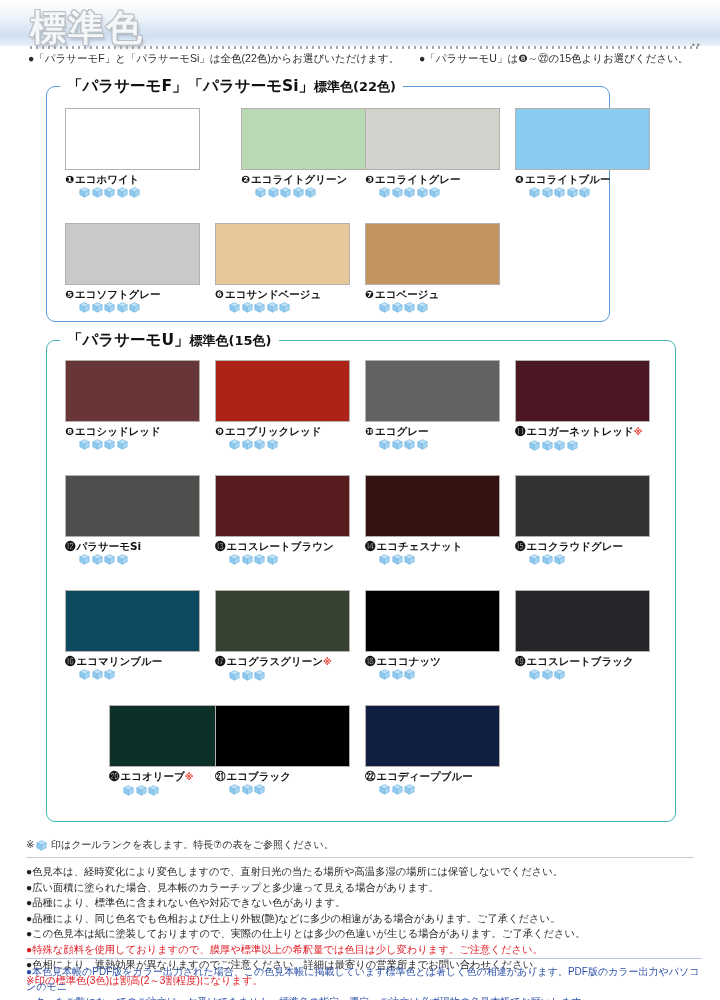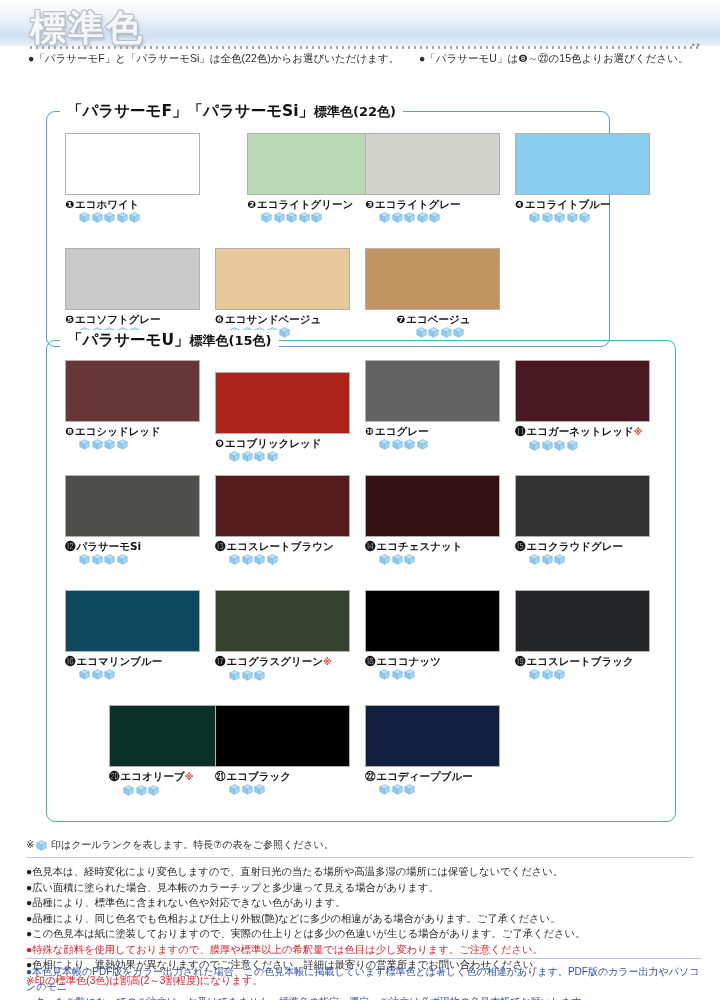--- a/index.html
+++ b/index.html
@@ -96,21 +96,21 @@
 <div class="page-title">標準色</div>
 <div class="dot-rule"></div>
 <div class="side-dots">••</div>
 
 <div class="intro">
   <span>●「パラサーモF」と「パラサーモSi」は全色(22色)からお選びいただけます。</span>
   <span class="sep"></span>
   <span>●「パラサーモU」は❽～㉒の15色よりお選びください。</span>
 </div>
 
-<div class="section" id="sec1" style="left:46px;top:76px;width:564px;height:246px;margin-top:25px;">
+<div class="section" id="sec1" style="left:46px;top:76px;width:564px;height:246px;">
   <div class="sec-box"></div>
   <div class="sec-title">
     <span>「パラサーモF」「パラサーモSi」</span><span class="small">標準色(22色)</span>
   </div>
   <div class="grid" id="grid1">
       <div class="cell" style="left: 19px; top: 32px;">
         <div class="chip" title="エコホワイト" style="background: rgb(255, 255, 255);"></div>
         <div class="cap"><span style="font-size: 10.5px; margin-right: 1px;">❶</span><span>エコホワイト</span></div>
         <div class="cubes"><span class="cube"><svg width="11" height="11" viewBox="0 0 11 11">
               <polygon points="5.5,0.6 10.2,2.9 5.5,5.2 0.8,2.9" fill="#bfe2f7" stroke="#6fb4e0" stroke-width=".6"></polygon>
@@ -127,21 +127,21 @@
             </svg></span><span class="cube"><svg width="11" height="11" viewBox="0 0 11 11">
               <polygon points="5.5,0.6 10.2,2.9 5.5,5.2 0.8,2.9" fill="#bfe2f7" stroke="#6fb4e0" stroke-width=".6"></polygon>
               <polygon points="0.8,2.9 5.5,5.2 5.5,10.2 0.8,7.8" fill="#8fc9ee" stroke="#6fb4e0" stroke-width=".6"></polygon>
               <polygon points="10.2,2.9 10.2,7.8 5.5,10.2 5.5,5.2" fill="#a8d6f2" stroke="#6fb4e0" stroke-width=".6"></polygon>
             </svg></span><span class="cube"><svg width="11" height="11" viewBox="0 0 11 11">
               <polygon points="5.5,0.6 10.2,2.9 5.5,5.2 0.8,2.9" fill="#bfe2f7" stroke="#6fb4e0" stroke-width=".6"></polygon>
               <polygon points="0.8,2.9 5.5,5.2 5.5,10.2 0.8,7.8" fill="#8fc9ee" stroke="#6fb4e0" stroke-width=".6"></polygon>
               <polygon points="10.2,2.9 10.2,7.8 5.5,10.2 5.5,5.2" fill="#a8d6f2" stroke="#6fb4e0" stroke-width=".6"></polygon>
             </svg></span></div>
       </div>
-      <div class="cell" style="left: 169px; top: 32px; padding-left: 32px;">
+      <div class="cell" style="left: 163px; top: 32px; padding-left: 32px;">
         <div class="chip" title="エコライトグリーン" style="background: rgb(185, 216, 180);"></div>
         <div class="cap"><span style="font-size: 10.5px; margin-right: 1px;">❷</span><span>エコライトグリーン</span></div>
         <div class="cubes"><span class="cube"><svg width="11" height="11" viewBox="0 0 11 11">
               <polygon points="5.5,0.6 10.2,2.9 5.5,5.2 0.8,2.9" fill="#bfe2f7" stroke="#6fb4e0" stroke-width=".6"></polygon>
               <polygon points="0.8,2.9 5.5,5.2 5.5,10.2 0.8,7.8" fill="#8fc9ee" stroke="#6fb4e0" stroke-width=".6"></polygon>
               <polygon points="10.2,2.9 10.2,7.8 5.5,10.2 5.5,5.2" fill="#a8d6f2" stroke="#6fb4e0" stroke-width=".6"></polygon>
             </svg></span><span class="cube"><svg width="11" height="11" viewBox="0 0 11 11">
               <polygon points="5.5,0.6 10.2,2.9 5.5,5.2 0.8,2.9" fill="#bfe2f7" stroke="#6fb4e0" stroke-width=".6"></polygon>
               <polygon points="0.8,2.9 5.5,5.2 5.5,10.2 0.8,7.8" fill="#8fc9ee" stroke="#6fb4e0" stroke-width=".6"></polygon>
               <polygon points="10.2,2.9 10.2,7.8 5.5,10.2 5.5,5.2" fill="#a8d6f2" stroke="#6fb4e0" stroke-width=".6"></polygon>
@@ -252,21 +252,21 @@
             </svg></span><span class="cube"><svg width="11" height="11" viewBox="0 0 11 11">
               <polygon points="5.5,0.6 10.2,2.9 5.5,5.2 0.8,2.9" fill="#bfe2f7" stroke="#6fb4e0" stroke-width=".6"></polygon>
               <polygon points="0.8,2.9 5.5,5.2 5.5,10.2 0.8,7.8" fill="#8fc9ee" stroke="#6fb4e0" stroke-width=".6"></polygon>
               <polygon points="10.2,2.9 10.2,7.8 5.5,10.2 5.5,5.2" fill="#a8d6f2" stroke="#6fb4e0" stroke-width=".6"></polygon>
             </svg></span><span class="cube"><svg width="11" height="11" viewBox="0 0 11 11">
               <polygon points="5.5,0.6 10.2,2.9 5.5,5.2 0.8,2.9" fill="#bfe2f7" stroke="#6fb4e0" stroke-width=".6"></polygon>
               <polygon points="0.8,2.9 5.5,5.2 5.5,10.2 0.8,7.8" fill="#8fc9ee" stroke="#6fb4e0" stroke-width=".6"></polygon>
               <polygon points="10.2,2.9 10.2,7.8 5.5,10.2 5.5,5.2" fill="#a8d6f2" stroke="#6fb4e0" stroke-width=".6"></polygon>
             </svg></span></div>
       </div>
-      <div class="cell" style="left: 319px; top: 147px; text-align: center;">
+      <div class="cell" style="left: 319px; top: 147px;">
         <div class="chip" title="エコベージュ" style="background: rgb(194, 148, 95);"></div>
         <div class="cap"><span style="font-size: 10.5px; margin-right: 1px;">❼</span><span>エコベージュ</span></div>
         <div class="cubes"><span class="cube"><svg width="11" height="11" viewBox="0 0 11 11">
               <polygon points="5.5,0.6 10.2,2.9 5.5,5.2 0.8,2.9" fill="#bfe2f7" stroke="#6fb4e0" stroke-width=".6"></polygon>
               <polygon points="0.8,2.9 5.5,5.2 5.5,10.2 0.8,7.8" fill="#8fc9ee" stroke="#6fb4e0" stroke-width=".6"></polygon>
               <polygon points="10.2,2.9 10.2,7.8 5.5,10.2 5.5,5.2" fill="#a8d6f2" stroke="#6fb4e0" stroke-width=".6"></polygon>
             </svg></span><span class="cube"><svg width="11" height="11" viewBox="0 0 11 11">
               <polygon points="5.5,0.6 10.2,2.9 5.5,5.2 0.8,2.9" fill="#bfe2f7" stroke="#6fb4e0" stroke-width=".6"></polygon>
               <polygon points="0.8,2.9 5.5,5.2 5.5,10.2 0.8,7.8" fill="#8fc9ee" stroke="#6fb4e0" stroke-width=".6"></polygon>
               <polygon points="10.2,2.9 10.2,7.8 5.5,10.2 5.5,5.2" fill="#a8d6f2" stroke="#6fb4e0" stroke-width=".6"></polygon>
@@ -303,21 +303,21 @@
             </svg></span><span class="cube"><svg width="11" height="11" viewBox="0 0 11 11">
               <polygon points="5.5,0.6 10.2,2.9 5.5,5.2 0.8,2.9" fill="#bfe2f7" stroke="#6fb4e0" stroke-width=".6"></polygon>
               <polygon points="0.8,2.9 5.5,5.2 5.5,10.2 0.8,7.8" fill="#8fc9ee" stroke="#6fb4e0" stroke-width=".6"></polygon>
               <polygon points="10.2,2.9 10.2,7.8 5.5,10.2 5.5,5.2" fill="#a8d6f2" stroke="#6fb4e0" stroke-width=".6"></polygon>
             </svg></span><span class="cube"><svg width="11" height="11" viewBox="0 0 11 11">
               <polygon points="5.5,0.6 10.2,2.9 5.5,5.2 0.8,2.9" fill="#bfe2f7" stroke="#6fb4e0" stroke-width=".6"></polygon>
               <polygon points="0.8,2.9 5.5,5.2 5.5,10.2 0.8,7.8" fill="#8fc9ee" stroke="#6fb4e0" stroke-width=".6"></polygon>
               <polygon points="10.2,2.9 10.2,7.8 5.5,10.2 5.5,5.2" fill="#a8d6f2" stroke="#6fb4e0" stroke-width=".6"></polygon>
             </svg></span></div>
       </div>
-      <div class="cell" style="left: 169px; top: 30px; margin-top: 12px;">
+      <div class="cell" style="left: 169px; top: 30px;">
         <div class="chip" title="エコブリックレッド" style="background: rgb(173, 35, 23);"></div>
         <div class="cap"><span style="font-size: 10.5px; margin-right: 1px;">❾</span><span>エコブリックレッド</span></div>
         <div class="cubes"><span class="cube"><svg width="11" height="11" viewBox="0 0 11 11">
               <polygon points="5.5,0.6 10.2,2.9 5.5,5.2 0.8,2.9" fill="#bfe2f7" stroke="#6fb4e0" stroke-width=".6"></polygon>
               <polygon points="0.8,2.9 5.5,5.2 5.5,10.2 0.8,7.8" fill="#8fc9ee" stroke="#6fb4e0" stroke-width=".6"></polygon>
               <polygon points="10.2,2.9 10.2,7.8 5.5,10.2 5.5,5.2" fill="#a8d6f2" stroke="#6fb4e0" stroke-width=".6"></polygon>
             </svg></span><span class="cube"><svg width="11" height="11" viewBox="0 0 11 11">
               <polygon points="5.5,0.6 10.2,2.9 5.5,5.2 0.8,2.9" fill="#bfe2f7" stroke="#6fb4e0" stroke-width=".6"></polygon>
               <polygon points="0.8,2.9 5.5,5.2 5.5,10.2 0.8,7.8" fill="#8fc9ee" stroke="#6fb4e0" stroke-width=".6"></polygon>
               <polygon points="10.2,2.9 10.2,7.8 5.5,10.2 5.5,5.2" fill="#a8d6f2" stroke="#6fb4e0" stroke-width=".6"></polygon>

